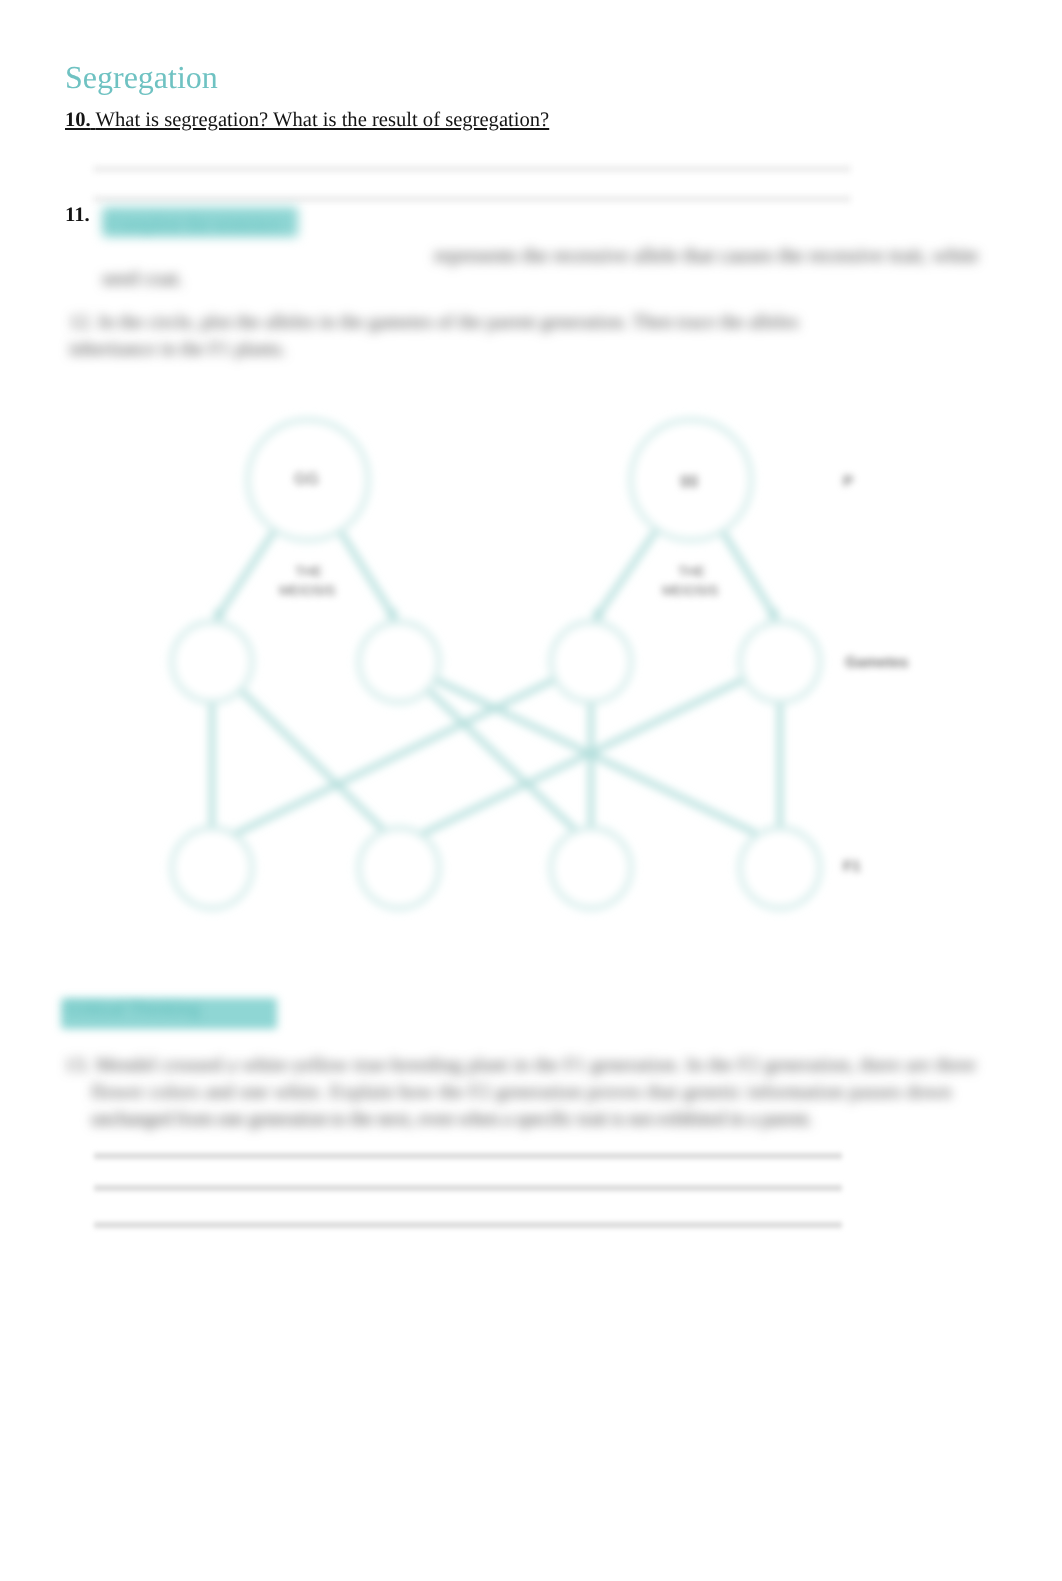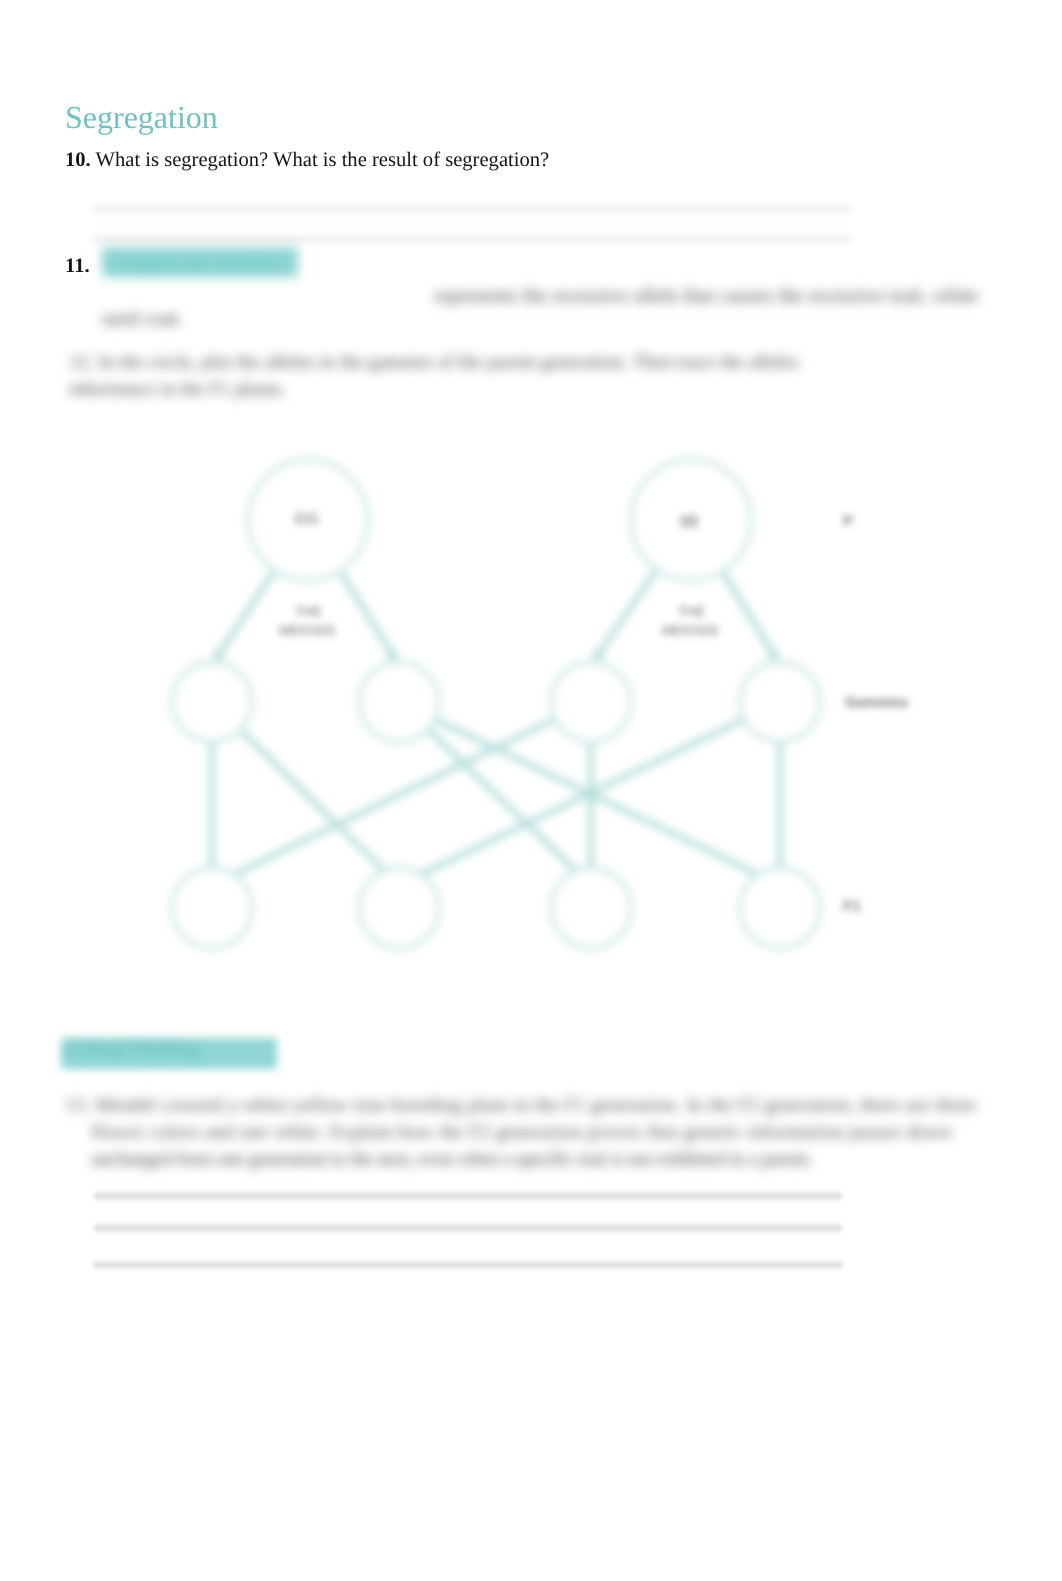--- a/index.html
+++ b/index.html
@@ -1,18 +1,18 @@
 <!DOCTYPE html>
 <html><head>
 <meta charset="utf-8">
 <style>
   html,body{margin:0;padding:0;}
   body{width:1062px;height:1581px;background:#ffffff;font-family:"Liberation Serif",serif;overflow:hidden;position:relative;
        -webkit-font-smoothing:antialiased;text-rendering:geometricPrecision;}
-  .page{position:absolute;left:0;top:0;width:1062px;height:1138px;background:#fff;margin-top:40px;}
+  .page{position:absolute;left:0;top:0;width:1062px;height:1138px;background:#fff;}
 
   
   .title{position:absolute;left:65px;top:61px;font-size:32px;line-height:1;color:#6fc2c2;white-space:nowrap;}
   .q{position:absolute;font-size:20.6px;line-height:1.35;color:#151515;white-space:nowrap;}
   .num{font-weight:bold;}
   .it{font-style:italic;}
 
   
   .rule{position:absolute;height:6px;background:#d9d9d9;filter:blur(2.6px);}
   .rule-faint{position:absolute;height:6px;background:#ebebeb;filter:blur(3.2px);}
@@ -29,28 +29,28 @@
   #diagram{position:absolute;left:0;top:0;width:1062px;height:1581px;pointer-events:none;}
   .dglabel{position:absolute;font-family:"Liberation Sans",sans-serif;color:#656565;white-space:nowrap;filter:blur(3.6px);}
 </style>
 </head>
 <body>
 
 <div class="page">
 
   <div class="title">Segregation</div>
 
-  <div class="q" style="left:65px;top:107px;">
+  <div class="q" style="left:65px;top:107px;text-decoration:underline;">
     <span class="num">10.</span>
     <span>What is segregation? What is the result of segregation?</span>
   </div>
   <div class="rule-faint" style="left:93px;top:166px;width:758px;"></div>
   <div class="rule-faint" style="left:93px;top:196px;width:758px;"></div>
 
-  <div class="q" style="left:65px;top:213px;">
+  <div class="q" style="left:65px;top:202px;">
     <span class="num">11.</span>
   </div>
   <div class="tealblock blur-md" style="left:102px;top:207px;width:196px;height:30px;"></div>
   <div class="btext" style="left:108px;top:212px;font-size:19px;color:#6cc4c1;filter:blur(5px);">Complete the sentence.</div>
   <div class="btext blur-md" style="left:434px;top:243px;">represents the recessive allele that causes the recessive trait, white</div>
   <div class="btext blur-md" style="left:102px;top:266px;">seed coat.</div>
 
   <div class="btext blur-md" style="left:69px;top:310px;font-size:19.5px;"><span>12.</span> <span>In the circle, plot the alleles in the gametes of the parent generation. Then trace the alleles</span></div>
   <div class="btext blur-md" style="left:69px;top:337px;font-size:19.5px;">inheritance in the F1 plants.</div>
 

